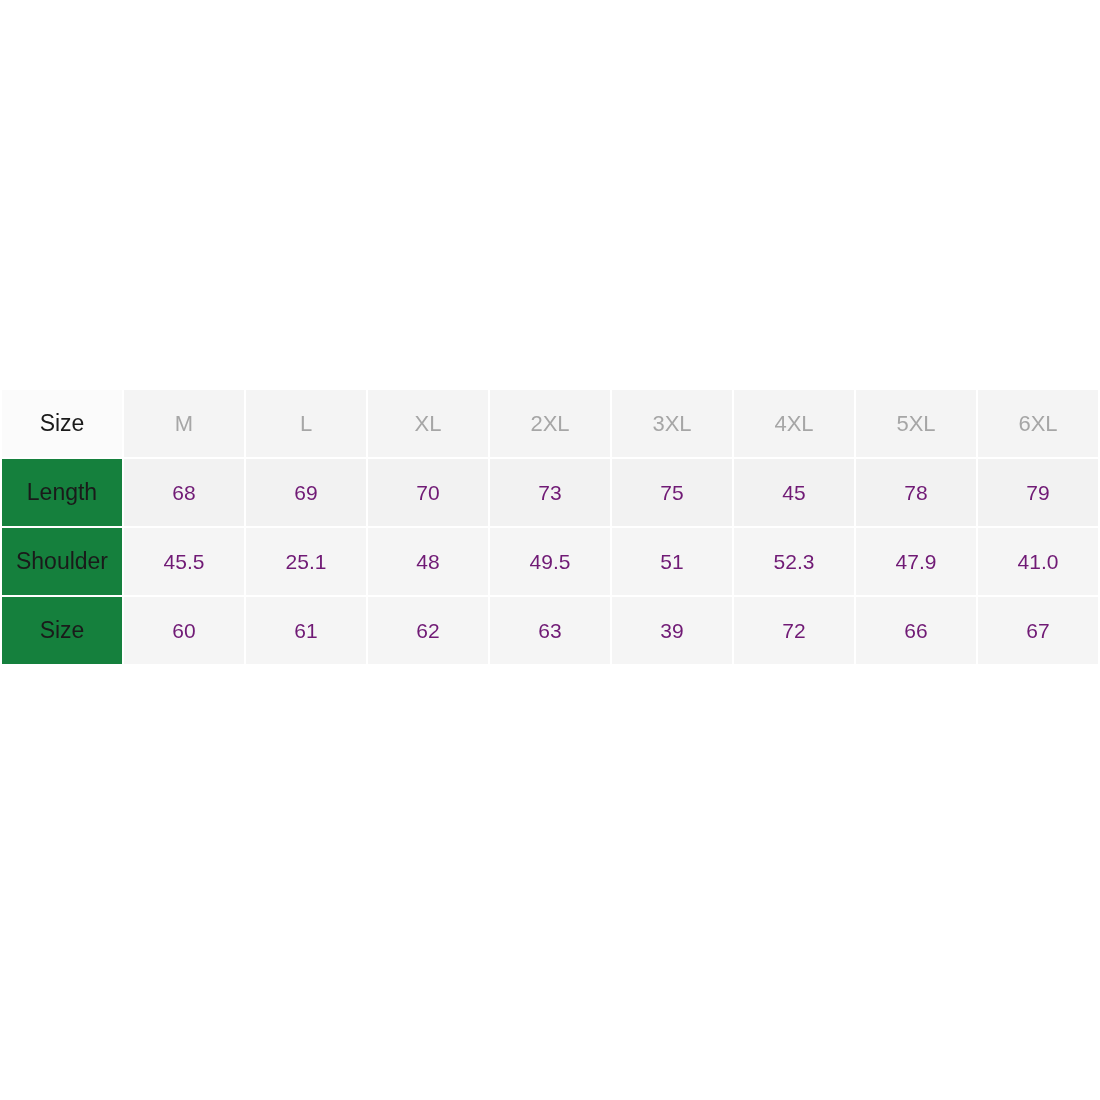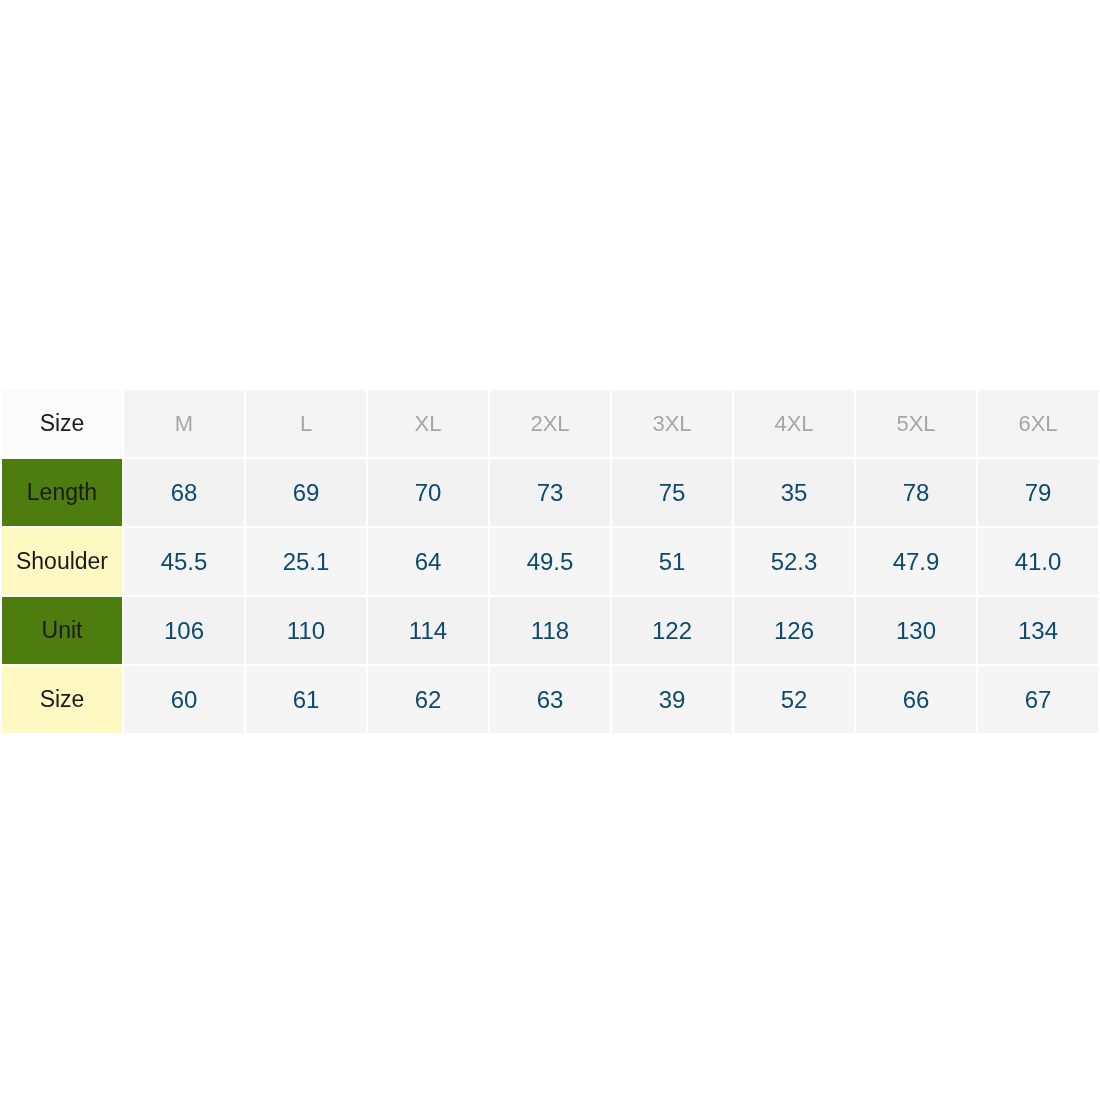--- a/index.html
+++ b/index.html
@@ -34,50 +34,50 @@
     vertical-align: middle;
     border: 2px solid #ffffff;
     font-weight: normal;
     white-space: nowrap;
     overflow: hidden;
   }
 
   
   table.size-chart td.label-cell {
     width: 118px;
-    background: #4d7c0f;
+    background: #15803d;
     color: #1a1a1a;
     font-size: 23px;
   }
 
   
   table.size-chart td.data-cell {
     background: #f2f2f2;
-    color: #0c4a6e;
-    font-size: 24px;
+    color: #701a75;
+    font-size: 21px;
   }
 
   
   table.size-chart tr.header-row td.data-cell {
     background: #f4f4f4;
     color: #a6a6a6;
     font-size: 22px;
   }
 
   table.size-chart tr.header-row td.label-cell {
     background: #fbfbfb;
     margin-left: 32px;
   }
 
   
   table.size-chart tr.row-alt td.data-cell {
     background: #f5f5f5;
   }
   table.size-chart tr.row-alt td.label-cell {
-    background: #fef9c3;
+    background: #15803d;
   }
 </style>
 </head>
 <body>
 
 <div id="size-chart-wrap">
   <table class="size-chart">
     <tbody>
       <tr class="header-row">
         <td class="label-cell">Size</td>
@@ -91,55 +91,44 @@
         <td class="data-cell">6XL</td>
       </tr>
 
       <tr>
         <td class="label-cell">Length</td>
         <td class="data-cell">68</td>
         <td class="data-cell">69</td>
         <td class="data-cell">70</td>
         <td class="data-cell">73</td>
         <td class="data-cell">75</td>
-        <td class="data-cell">35</td>
+        <td class="data-cell">45</td>
         <td class="data-cell">78</td>
         <td class="data-cell">79</td>
       </tr>
 
       <tr class="row-alt">
         <td class="label-cell">Shoulder</td>
         <td class="data-cell">45.5</td>
         <td class="data-cell">25.1</td>
-        <td class="data-cell">64</td>
+        <td class="data-cell">48</td>
         <td class="data-cell">49.5</td>
         <td class="data-cell">51</td>
         <td class="data-cell">52.3</td>
         <td class="data-cell">47.9</td>
         <td class="data-cell">41.0</td>
       </tr>
 
-      <tr>
-        <td class="label-cell">Unit</td>
-        <td class="data-cell">106</td>
-        <td class="data-cell">110</td>
-        <td class="data-cell">114</td>
-        <td class="data-cell">118</td>
-        <td class="data-cell">122</td>
-        <td class="data-cell">126</td>
-        <td class="data-cell">130</td>
-        <td class="data-cell">134</td>
-      </tr>
 
       <tr class="row-alt">
         <td class="label-cell">Size</td>
         <td class="data-cell">60</td>
         <td class="data-cell">61</td>
         <td class="data-cell">62</td>
         <td class="data-cell">63</td>
         <td class="data-cell">39</td>
-        <td class="data-cell">52</td>
+        <td class="data-cell">72</td>
         <td class="data-cell">66</td>
         <td class="data-cell">67</td>
       </tr>
     </tbody>
   </table>
 </div>
 
 </body></html>

